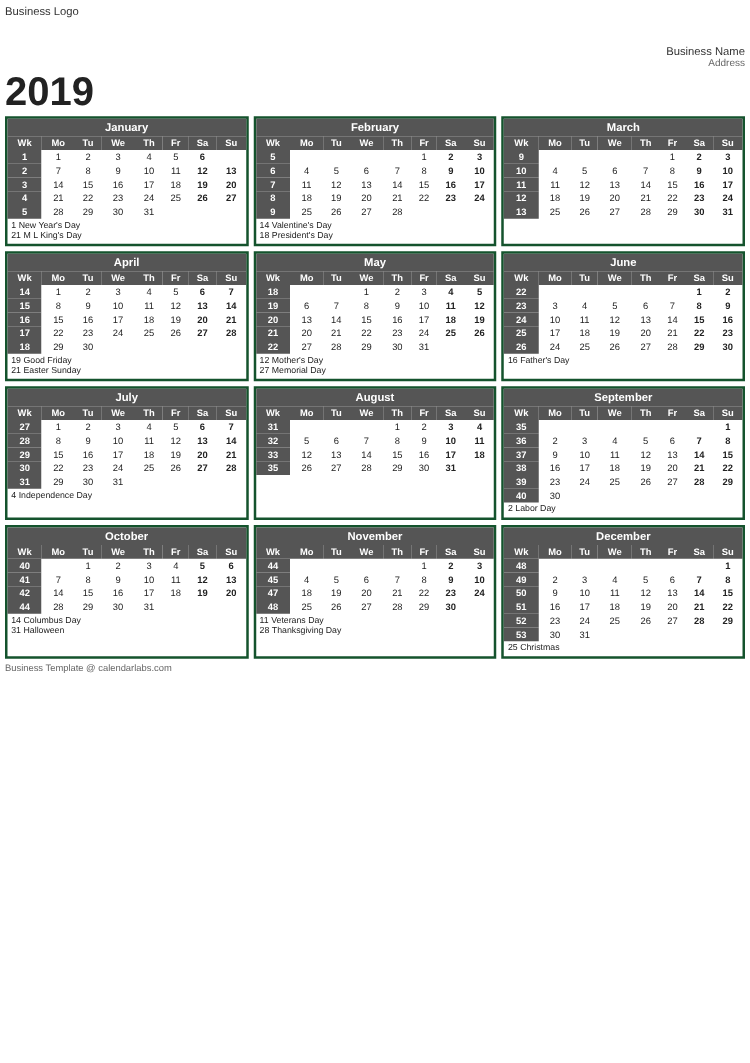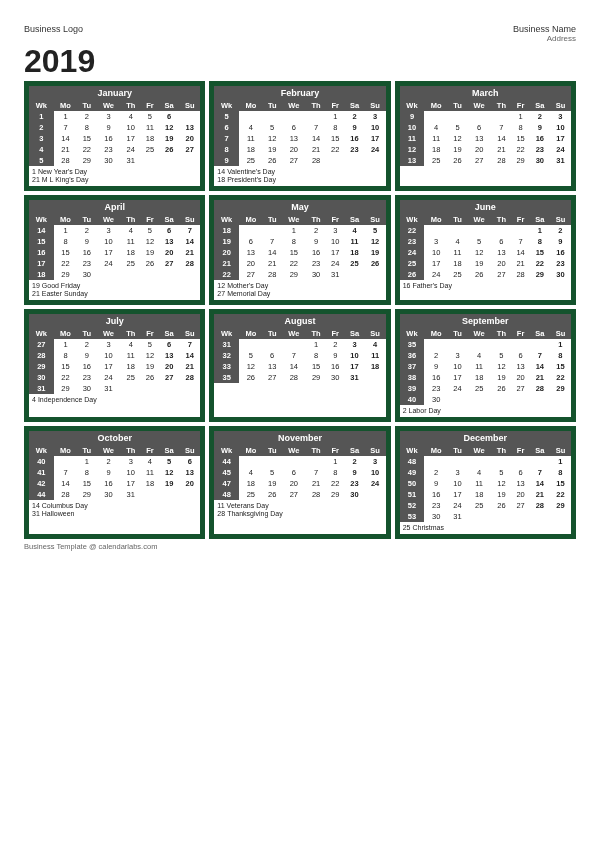--- a/index.html
+++ b/index.html
@@ -7,49 +7,49 @@
       width: 600px;
       height: 850px;
       font-family: Arial, sans-serif;
       font-size: 9px;
       background: #fff;
       overflow: hidden;
     }
     .page {
       width: 600px;
       height: 850px;
-      padding: 24px;
+      padding: 4px;
       position: relative;
     }
     .header {
       display: flex;
       justify-content: space-between;
       align-items: flex-start;
       margin-bottom: 2px;
     }
     .business-logo { font-size: 9px; color: #333; }
     .year-title {
       text-align: left;
       font-size: 32px;
       font-weight: bold;
       color: #222;
       line-height: 1;
       margin-bottom: 4px;
     }
-    .business-name { font-size: 9px; color: #333; text-align: right; }
+    .business-name { font-size: 9px; color: #333; text-align: right; margin-top: 32px; }
     .business-name .address { font-size: 8px; color: #666; }
 
     .calendars-grid {
       display: grid;
       grid-template-columns: repeat(3, 1fr);
       gap: 4px;
     }
 
     .month-block {
-      border: 5px solid #14532d;
+      border: 2px solid #14532d;
     }
     .month-header {
       background: #555;
       color: #fff;
       text-align: center;
       font-size: 9px;
       font-weight: bold;
       padding: 2px 0;
     }
     .cal-table {

